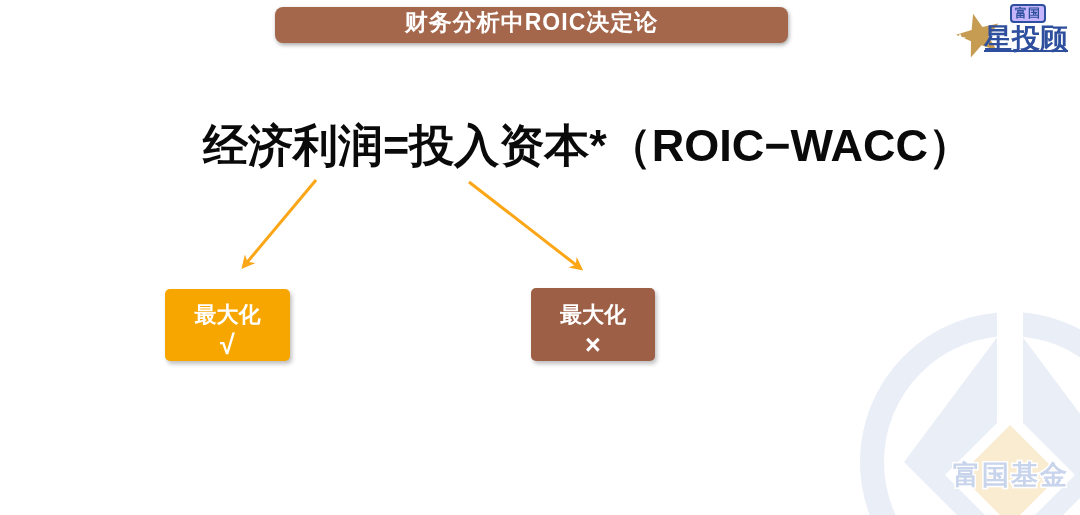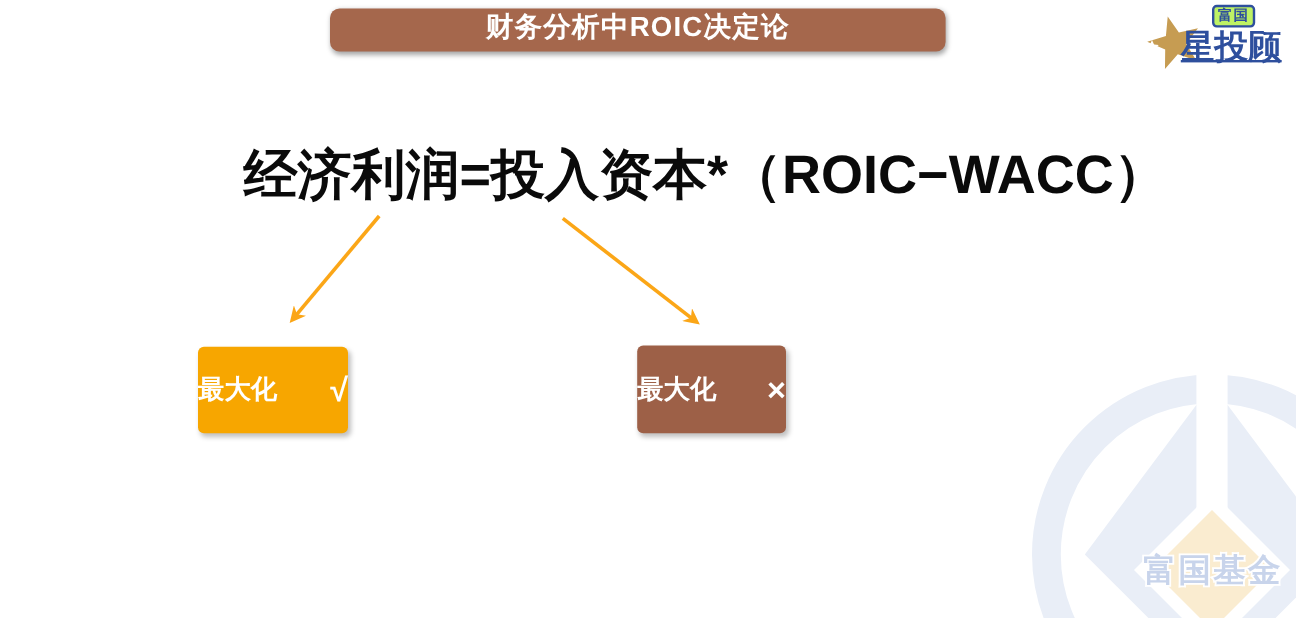--- a/index.html
+++ b/index.html
@@ -59,21 +59,21 @@
     right:8px;top:4px;width:118px;height:56px;
   }
   .brand .star{position:absolute;left:-2px;top:8px;width:54px;height:46px;}
   .brand .badge{
     position:absolute;left:56px;top:0;
     border:2px solid var(--brand-blue);
     border-radius:4px;
     color:var(--brand-blue);
     font-size:12px;font-weight:bold;letter-spacing:1px;
     line-height:15px;padding:0 3px;
-    background:#bef264;
+    background:#c4b5fd;
   }
   .brand .wordmark{
     position:absolute;left:30px;top:16px;
     color:var(--brand-blue);
     font-size:28px;font-weight:bold;white-space:nowrap;text-decoration:underline;
   }
   .star-gold{fill:var(--brand-gold);}
 
   
   .formula{
@@ -89,22 +89,22 @@
   
   .arrows{position:absolute;inset:0;width:1080px;height:515px;pointer-events:none;}
   .arrow-line{stroke:var(--arrow-orange);stroke-width:3;}
   .arrow-head{fill:var(--arrow-orange);}
 
   
   .branch-box{
     position:absolute;
     border-radius:5px;
     box-shadow:2px 3px 4px rgba(0,0,0,0.25);
-    display:flex;
-    align-items:center;justify-content:space-between;
+    display:flex;flex-direction:column;
+    align-items:center;justify-content:flex-end;
     color:#ffffff;font-weight:bold;
   }
   .branch-box .label{font-size:22px;line-height:28px;}
   .branch-box .mark{font-size:27px;line-height:32px;}
   .box-yes{left:165px;top:289px;width:125px;height:72px;background:var(--box-orange);}
   .box-no{left:531px;top:288px;width:124px;height:73px;background:var(--box-brown);}
 </style>
 </head>
 <body>
 

